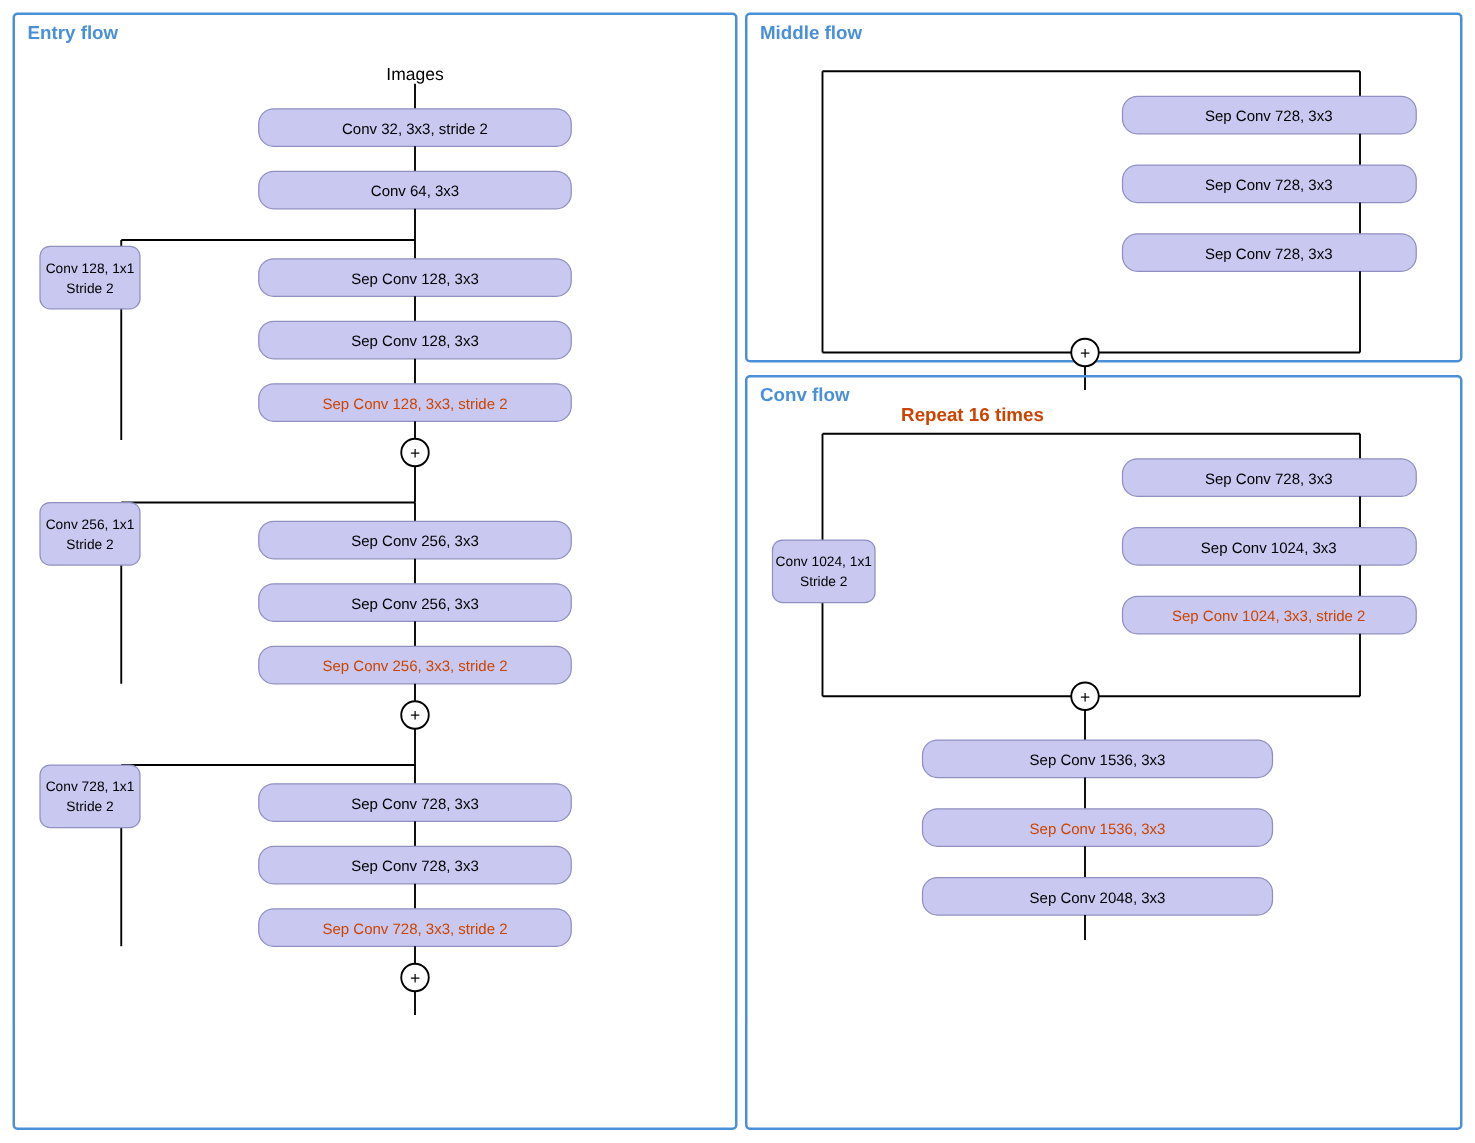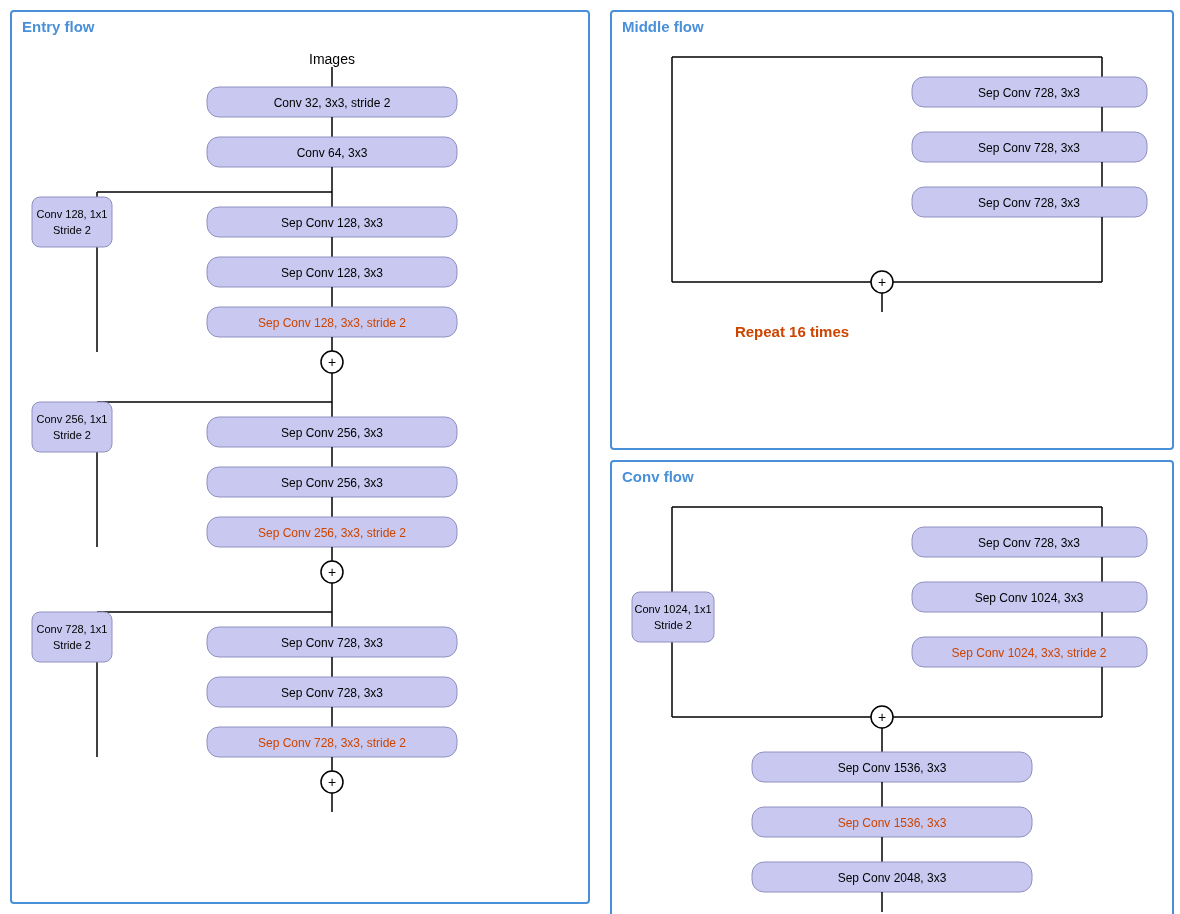--- a/index.html
+++ b/index.html
@@ -7,21 +7,21 @@
       width: 1180px;
       height: 914px;
       background: #fff;
       font-family: Arial, sans-serif;
       font-size: 13px;
       overflow: hidden;
     }
 
     .main-container {
       display: flex;
-      gap: 20px;
+      gap: 6px;
       padding: 10px;
       width: 1180px;
       height: 914px;
     }
 
     
     .panel {
       border: 2px solid #4a90d9;
       border-radius: 4px;
       position: relative;
@@ -47,21 +47,21 @@
     
     .right-col {
       display: flex;
       flex-direction: column;
       gap: 10px;
       flex: 1;
     }
 
     .middle-panel {
       flex: 0 0 auto;
-      height: 440px;
+      height: 280px;
     }
 
     .exit-panel {
       flex: 1;
     }
   </style>
 </head>
 <body>
 
 <div class="main-container">

